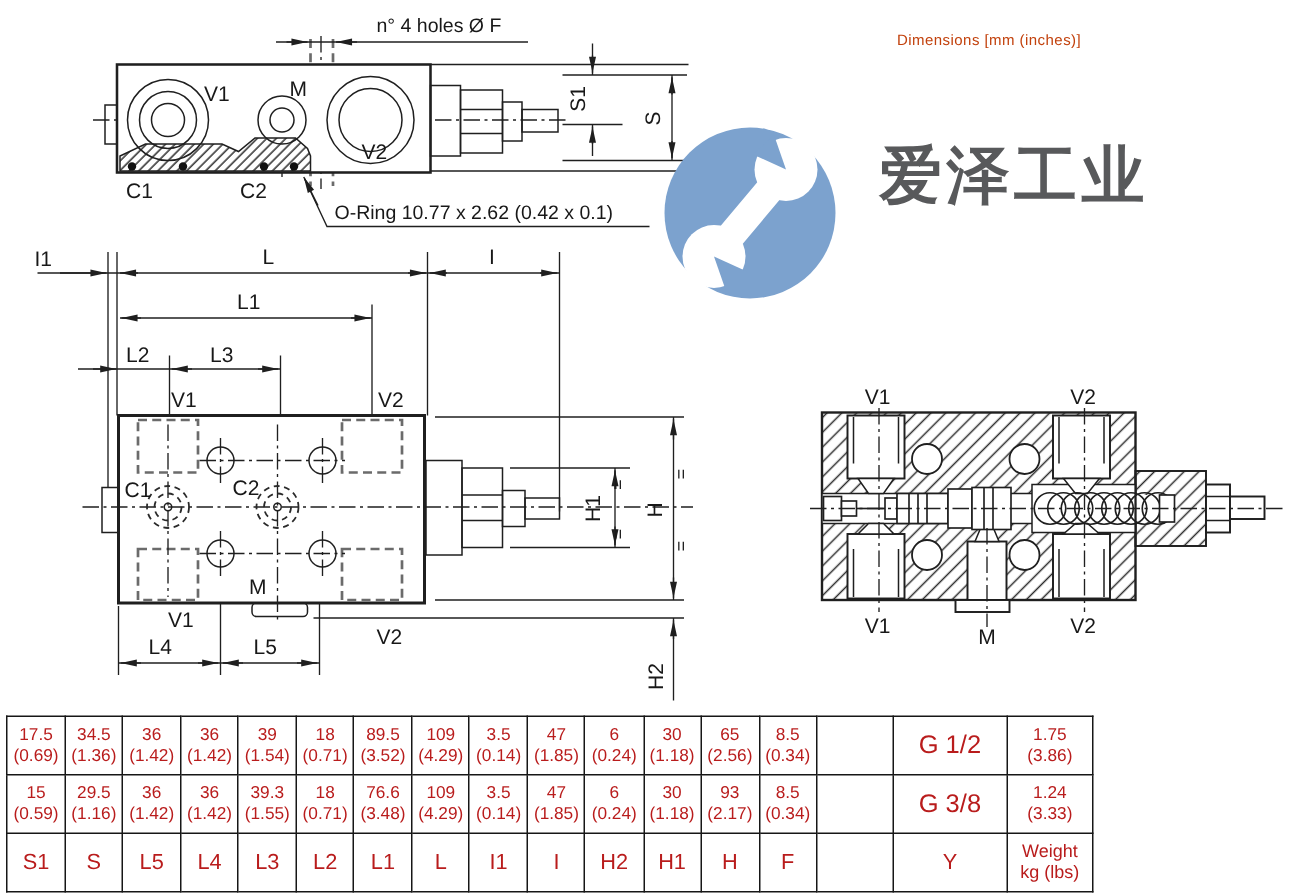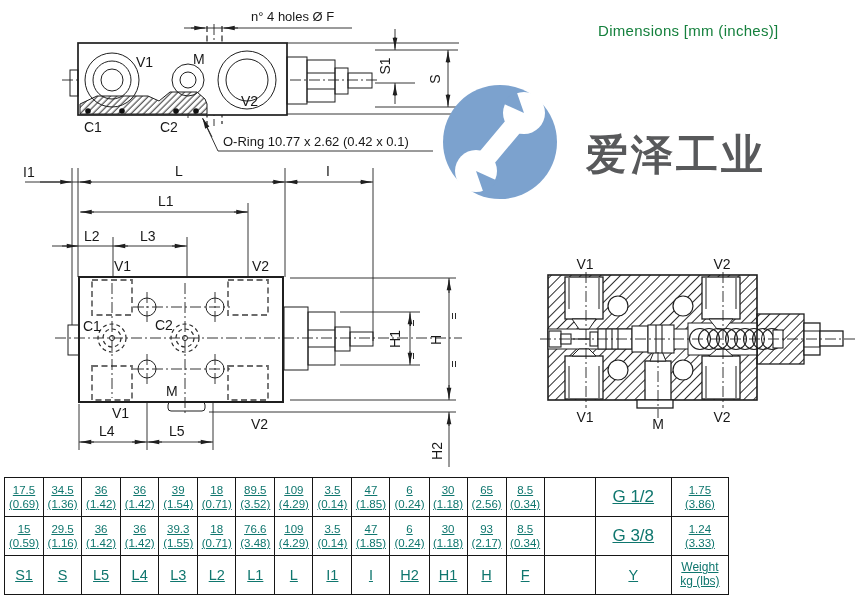--- a/index.html
+++ b/index.html
@@ -12,27 +12,27 @@
   .lnb{stroke:#1f1f1f;stroke-width:2;fill:#fff;}
   .thin{stroke:#1f1f1f;stroke-width:0.9;fill:none;}
   .dd{stroke:#1f1f1f;stroke-width:0.9;fill:none;stroke-dasharray:11 3 2 3;}
   .dsh{stroke:#6b6b6b;stroke-width:1.8;fill:none;stroke-dasharray:6 3.5;}
   .dshc{stroke:#2a2a2a;stroke-width:1.2;fill:none;stroke-dasharray:4 3;}
   .lbl{font:14px "Liberation Sans",sans-serif;fill:#181818;}
   .lbl13{font:13px "Liberation Sans",sans-serif;fill:#181818;}
   .lblm{font:14px "Liberation Sans",sans-serif;fill:#181818;text-anchor:middle;}
   .eqm{font:12px "Liberation Sans",sans-serif;fill:#181818;text-anchor:middle;}
   
-  .dims-note{position:absolute;left:598px;top:22px;font-size:15px;letter-spacing:.3px;color:#15803d;}
+  .dims-note{position:absolute;left:598px;top:22px;font-size:10px;letter-spacing:.3px;color:#c2410c;}
   .logo-cn{position:absolute;left:586px;top:96px;font-size:42px;font-weight:bold;
-           letter-spacing:3px;color:#58595B;line-height:1;margin-top:38px;}
+           letter-spacing:3px;color:#58595B;line-height:1;}
   .logo-en{position:absolute;left:587px;top:150px;font-size:20px;letter-spacing:1.6px;color:#808184;}
   
   #dimtable{border-collapse:collapse;table-layout:fixed;position:absolute;left:4px;top:477px;
-            width:725px;color:#0f766e;text-decoration:underline;}
+            width:725px;color:#b91c1c;}
   #dimtable td{border:1.7px solid #161616;text-align:center;vertical-align:middle;
                padding:0;height:38px;font-size:11.5px;line-height:1.25;}
   #dimtable td div{white-space:nowrap;}
   #dimtable td.one{font-size:17px;}
   #dimtable tr.hdr td{font-size:14.5px;}
   #dimtable tr.hdr td.multi{font-size:12px;line-height:1.15;}
 </style>
 </head>
 <body>
 

